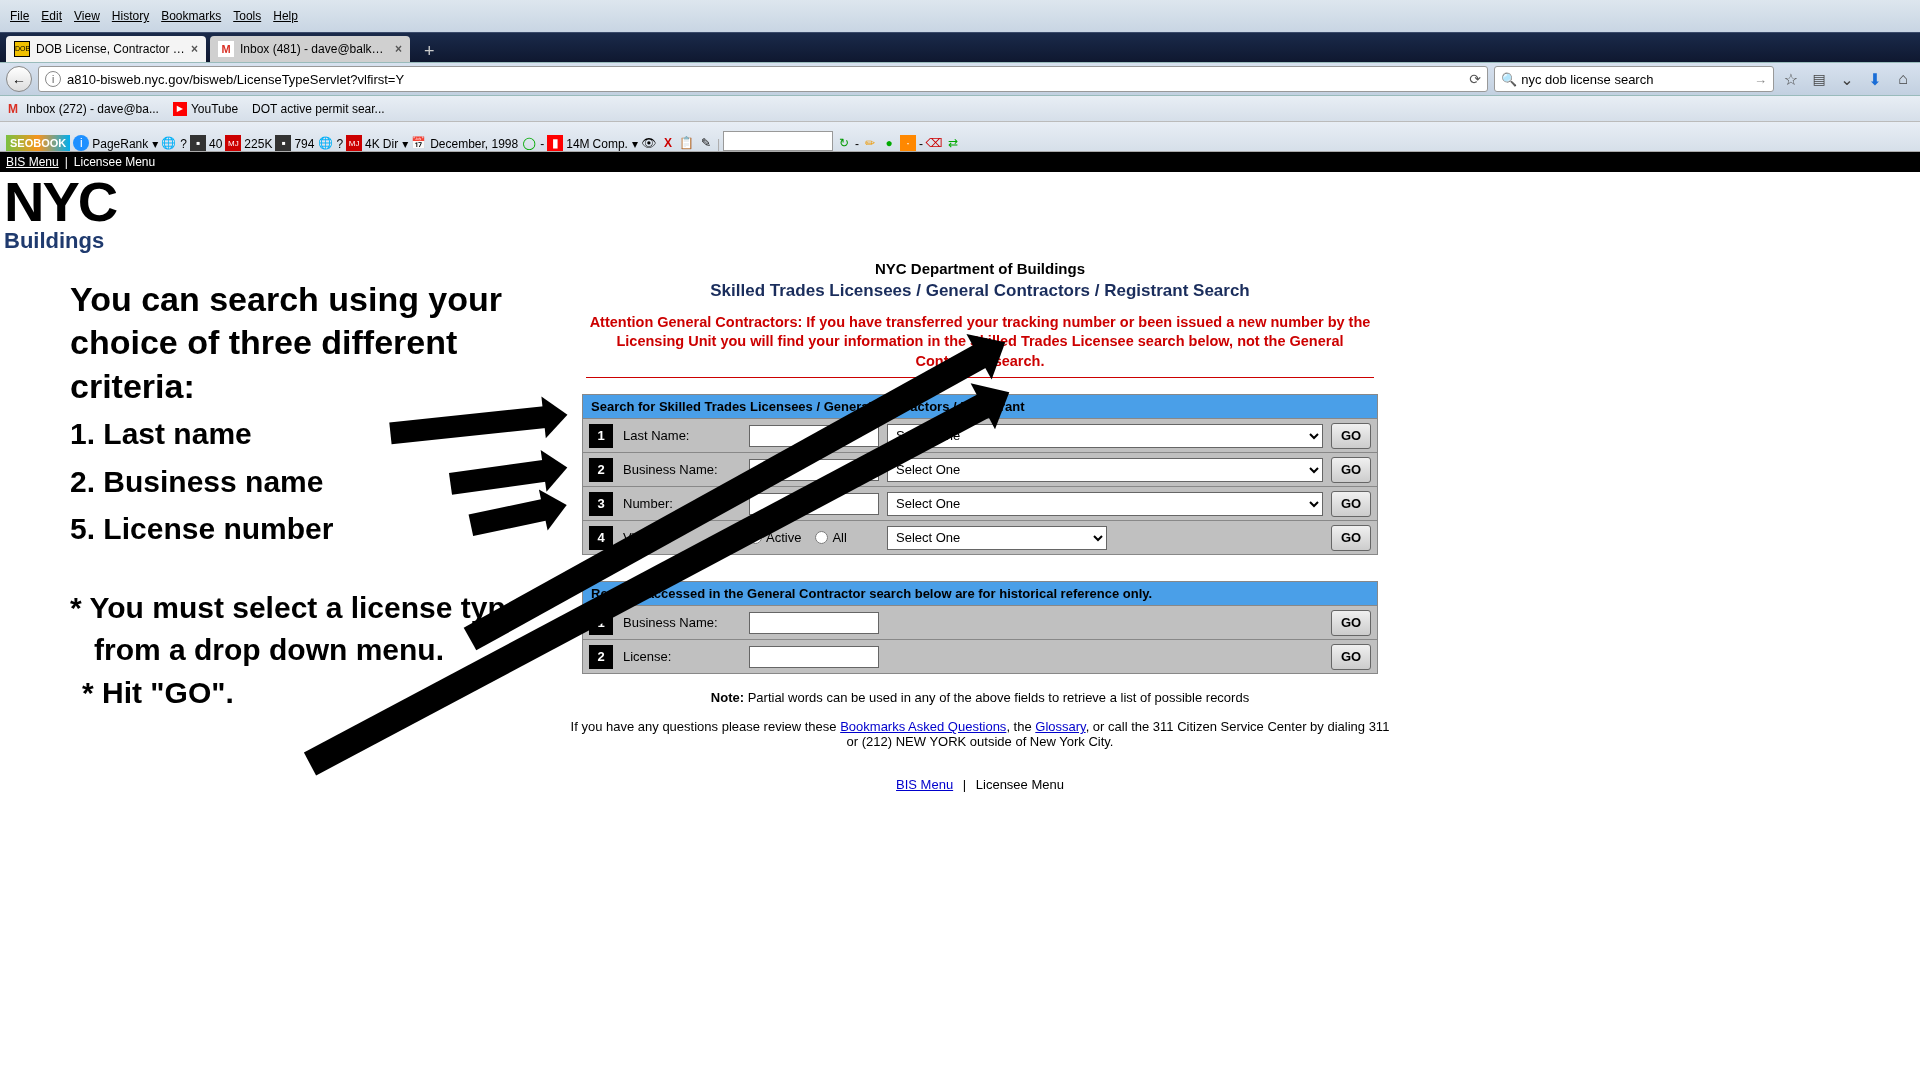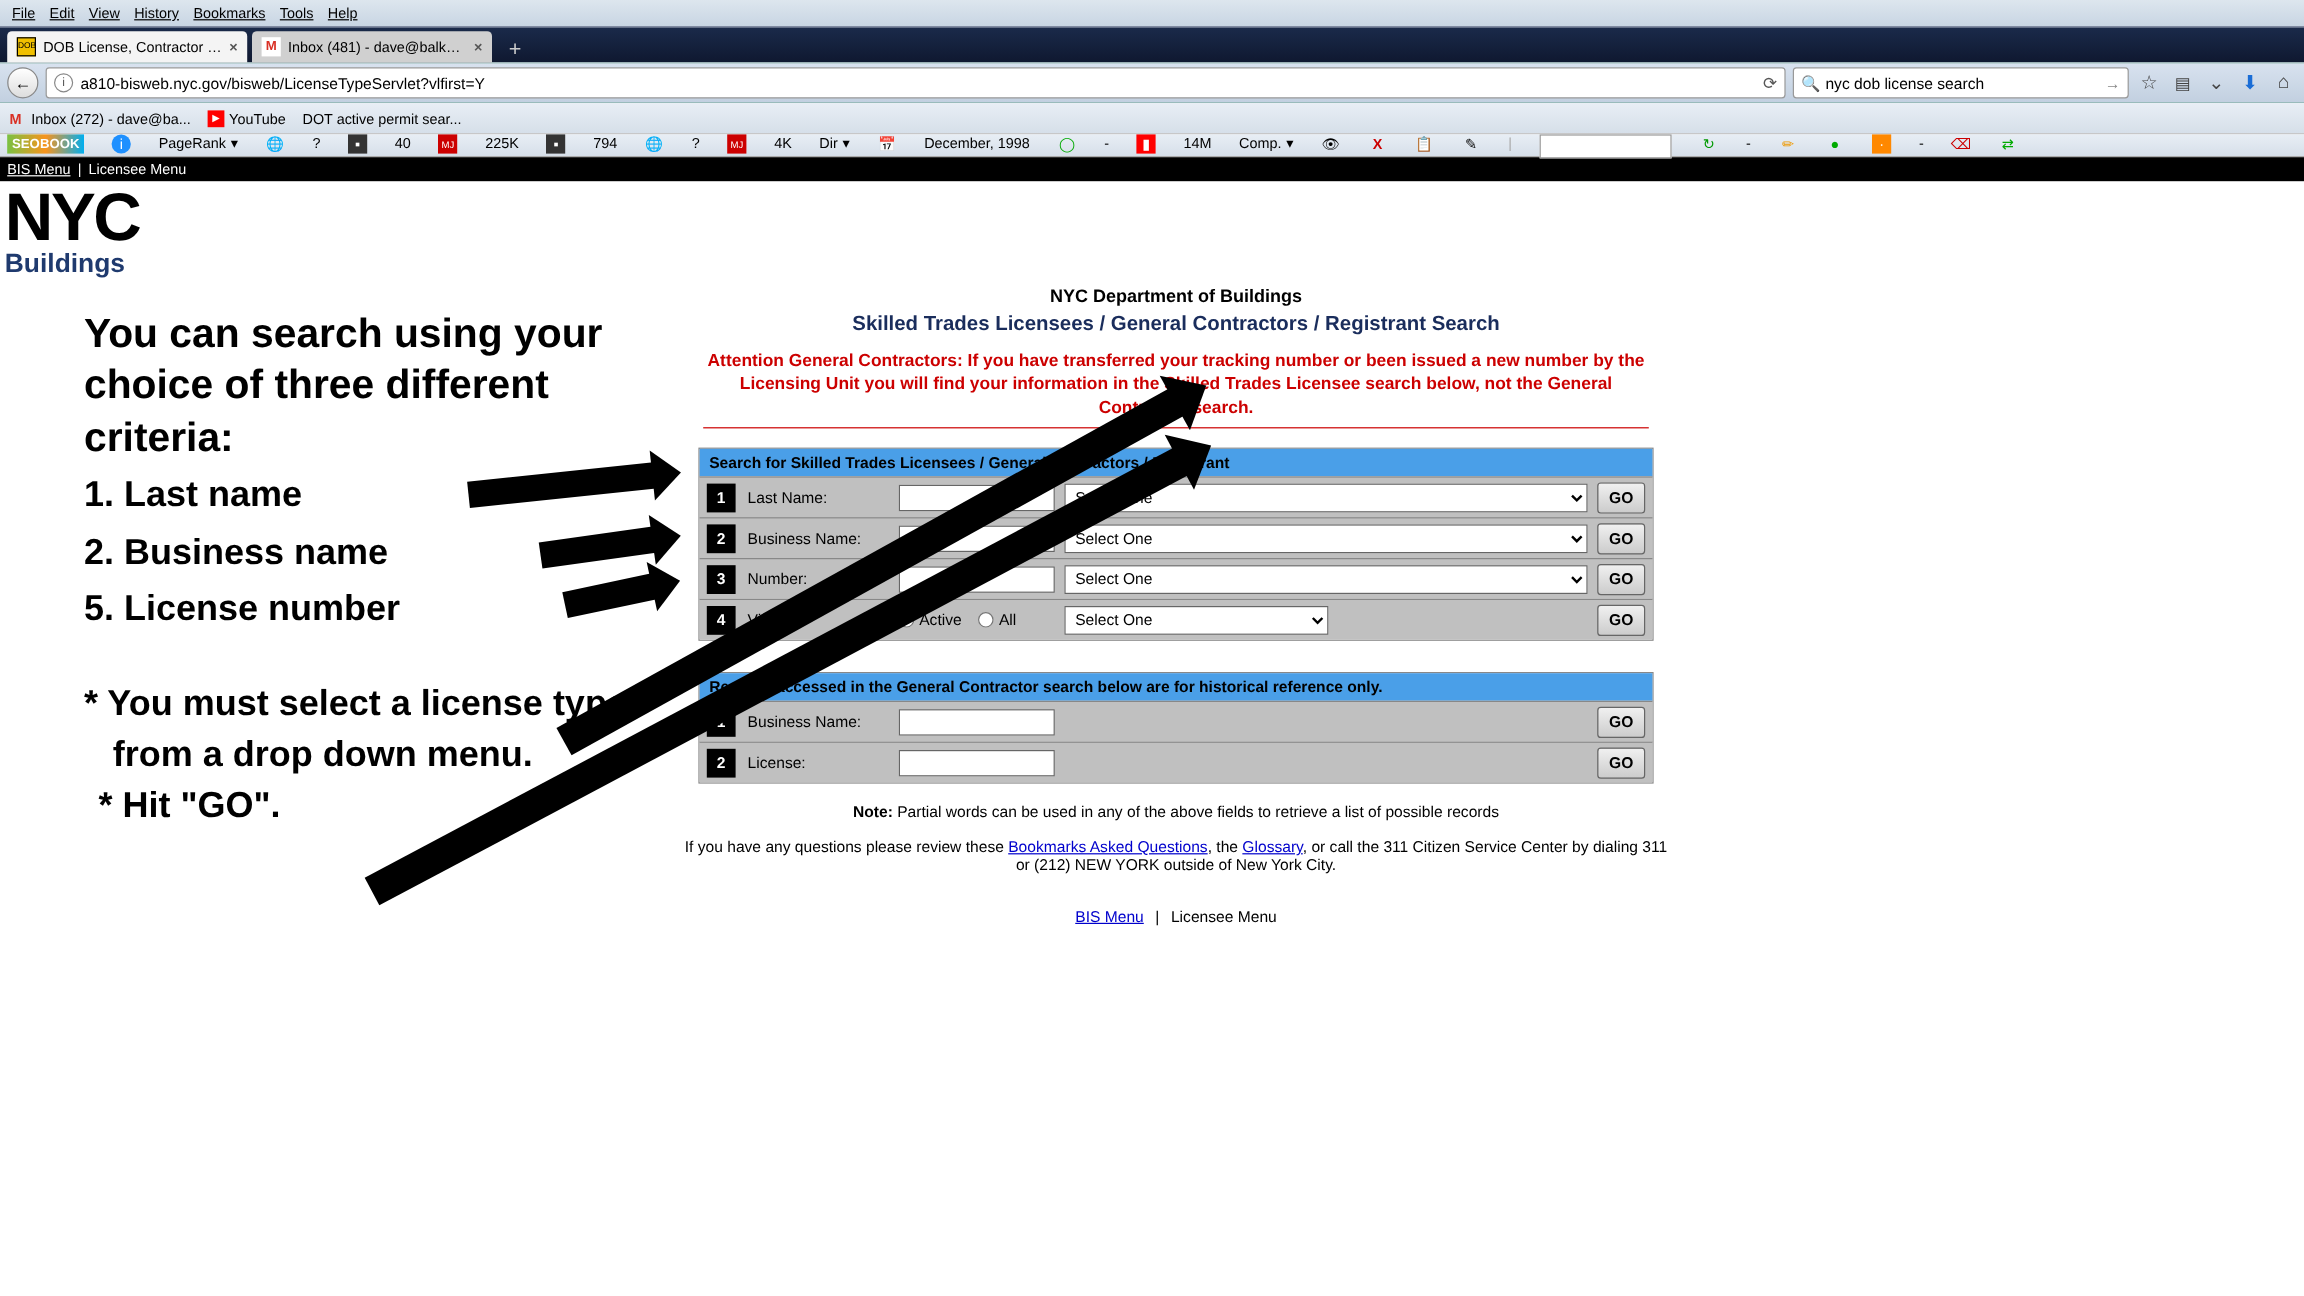--- a/index.html
+++ b/index.html
@@ -1,19 +1,19 @@
 <!DOCTYPE html>
 <html><head>
 <meta charset="utf-8">
 <style>
   * { box-sizing: border-box; margin: 0; padding: 0; }
   body { font-family: Arial, sans-serif; font-size: 13px; background: #fff; overflow: hidden; width: 1920px; height: 1080px; }
 
   
-  .menubar { background: linear-gradient(#dde6ee, #c8d5e3); height: 22px; display: flex; align-items: center; padding: 0 4px; font-size: 12px; }
+  .menubar { background: linear-gradient(#dde6ee, #c8d5e3); height: 32px; display: flex; align-items: center; padding: 0 4px; font-size: 12px; }
   .menubar span { padding: 2px 6px; text-decoration: underline; cursor: default; }
 
   
   .tabstrip { background: linear-gradient(#1a2a4a, #0f1830); height: 30px; display: flex; align-items: flex-end; padding-left: 6px; border-top: 1px solid #3a4a6a; }
   .tab { background: #e8e8e8; border-radius: 4px 4px 0 0; height: 26px; display: flex; align-items: center; padding: 0 8px; margin-right: 4px; font-size: 12px; max-width: 200px; }
   .tab .favicon { width: 16px; height: 16px; margin-right: 6px; flex-shrink: 0; }
   .tab .title { white-space: nowrap; overflow: hidden; text-overflow: ellipsis; flex: 1; }
   .tab .close { margin-left: 6px; color: #555; font-weight: bold; cursor: pointer; }
   .newtab { color: #ccc; font-size: 18px; padding: 0 10px; cursor: pointer; }
 
@@ -25,21 +25,21 @@
   .urlinput .url { flex:1; outline:none; border:none; font-size:13px; }
   .searchbox { width: 280px; height: 26px; border: 1px solid #999; border-radius: 3px; background: #fff; display: flex; align-items: center; padding: 0 6px; font-size: 13px; }
   .iconbtn { width: 22px; height: 22px; display: flex; align-items: center; justify-content: center; cursor: pointer; color:#444; font-size:16px; }
 
   
   .bookmarkbar { background: linear-gradient(#e8eef5,#d6dfe9); height: 26px; display: flex; align-items:center; padding:0 8px; gap:14px; font-size:12px; border-bottom:1px solid #bbb; }
   .bookmarkbar .bm { display:flex; align-items:center; gap:4px; cursor:pointer; }
   .bm-ico { width:14px;height:14px;display:inline-block; }
 
   
-  .seobar { background: linear-gradient(#e8eef5,#d6dfe9); height: 19px; display:flex; align-items:flex-start; padding:0 6px; gap:23px; font-size:12px; border-bottom:1px solid #aaa; }
+  .seobar { background: linear-gradient(#e8eef5,#d6dfe9); height: 30px; display:flex; align-items:flex-end; padding:0 6px; gap:3px; font-size:12px; border-bottom:1px solid #aaa; }
   .seobar .chip { display:flex; align-items:center; gap:4px; }
   .seobar input { width:110px; height:20px; border:1px solid #999; }
   .seo-ico{width:16px;height:16px;display:inline-flex;align-items:center;justify-content:center;font-size:12px;}
 
   
   .blacknav { background:#000; color:#fff; height:20px; display:flex; align-items:center; padding:0 6px; font-size:12px; }
   .blacknav a { color:#fff; text-decoration:underline; }
   .sep { margin:0 6px; }
 
   

